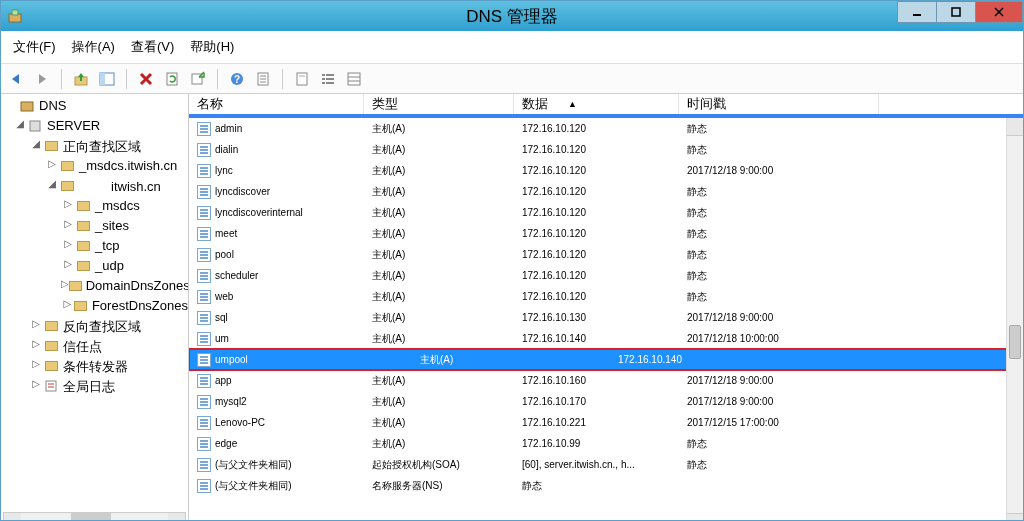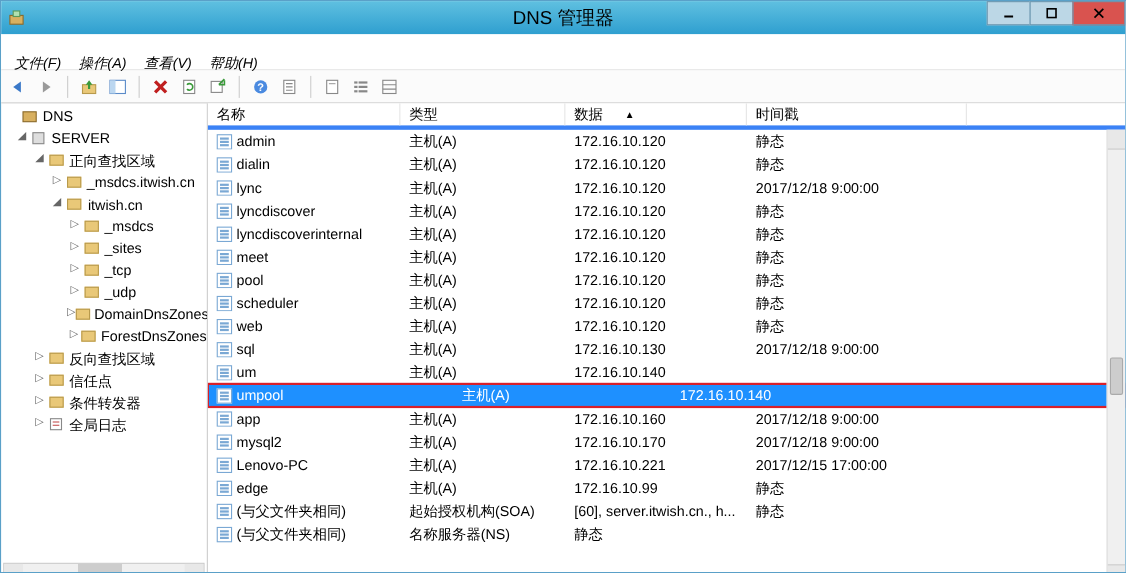--- a/index.html
+++ b/index.html
@@ -3,41 +3,41 @@
 <meta charset="utf-8">
 <style>
 * { box-sizing: border-box; margin: 0; padding: 0; font-family: "Segoe UI", Tahoma, sans-serif; }
 body { background: #fff; width: 1024px; height: 521px; overflow: hidden; border: 1px solid #5aa0c8; }
 .titlebar { height: 30px; background: linear-gradient(180deg,#5fc0e0,#2f9fd0); display:flex; align-items:center; position:relative; }
 .titlebar .icon { width:16px; height:16px; margin:0 6px; display:flex; align-items:center; justify-content:center; }
 .titlebar .title { position:absolute; left:50%; transform:translateX(-50%); color:#000; font-size:17px; }
 .winbtns { margin-left:auto; display:flex; height:100%; }
 .winbtn { width:40px; height:22px; background:#bcd7e6; border:1px solid #6b97b0; display:flex; align-items:center; justify-content:center; font-size:12px; margin-left:-1px;}
 .winbtn.close { background:#d9534f; color:#000; width:48px;}
-.menubar { height:22px; background:#fff; border-bottom:1px solid #e0e0e0; display:flex; font-size:13px; padding:16px 4px;font-style:italic; }
+.menubar { height:22px; background:#fff; border-bottom:1px solid #e0e0e0; display:flex; align-items:center; font-size:13px; padding:16px 4px; }
 .menuitem { padding:2px 8px; cursor:default; }
 .toolbar { height:30px; background:#fbfbfb; border-bottom:1px solid #d0d0d0; display:flex; align-items:center; padding:0 4px; gap:4px;}
 .tbtn { width:22px; height:22px; display:flex; align-items:center; justify-content:center; border:1px solid transparent; }
 .sep { width:1px; height:20px; background:#ccc; margin:0 4px;}
 .content { display:flex; height:437px; }
 .tree { width:207px; border-right:1px solid #ccc; overflow:auto; font-size:13px; padding-top:4px; position:relative;}
 .tree-sb { position:absolute; bottom:2px; left:2px; right:2px; height:17px; background:#f0f0f0; border:1px solid #ccc; display:flex; align-items:center;}
 .tree-sb::before,.tree-sb::after{content:"";width:17px;height:15px;background:#e8e8e8;}
 .tree-sb-thumb{width:40px;height:15px;background:#cdcdcd;margin:0 auto 0 50px;}
 .tnode { display:flex; align-items:flex-start; height:20px; white-space:nowrap;}
 .expander { width:14px; text-align:center; color:#666; font-size:10px; cursor:default;}
 .ticon { width:16px; height:16px; margin-right:4px; display:flex; align-items:center; justify-content:center;}
 .folder-closed{background:#e9c878;border:1px solid #b89a4c;width:13px;height:10px;}
 .folder-gear{background:#e9c878;border:1px solid #b89a4c;width:13px;height:10px;position:relative;}
 .listpanel { flex:1; position:relative; }
 .listhdr { height:24px; border-bottom:4px solid #3b82f6; display:flex; background:#fff; font-size:13px; }
 .colh { padding:4px 8px 4px 8px; border-right:1px solid #e5e5e5; display:flex; align-items:center; gap:20px;}
 .sortind { font-size:9px;}
 .rows { overflow-y:auto; height:395px; }
-.row { display:flex; height:21px; align-items:center; font-size:13px; }
+.row { display:flex; height:21px; align-items:center; font-size:10px; }
 .row.sel { background:#1e90ff; color:#fff; }
 .row.hl { outline:2px solid #d9202a; outline-offset:-1px;gap:48px; }
 .cell { padding:0 8px; display:flex; align-items:center; overflow:hidden; white-space:nowrap;}
 .recicon { width:14px; height:14px; border:1px solid #7aa8d4; background:#fff; margin-right:4px; display:inline-block; position:relative;}
 .recicon::after{content:"";position:absolute;left:2px;top:2px;width:8px;height:2px;background:#7aa8d4;box-shadow:0 3px 0 #7aa8d4,0 6px 0 #7aa8d4;}
 .vscroll { position:absolute; right:0; top:24px; width:17px; bottom:0; background:#f0f0f0; border-left:1px solid #ddd;}
 .vscroll::before{content:"";display:block;height:17px;background:#e8e8e8;border-bottom:1px solid #ccc;}
 .vscroll::after{content:"";display:block;position:absolute;bottom:0;left:0;right:0;height:17px;background:#e8e8e8;border-top:1px solid #ccc;}
 .vthumb{position:absolute;left:2px;right:2px;top:50%;height:34px;background:#cdcdcd;border:1px solid #aaa;border-radius:2px;}
 .c1{width:175px}.c2{width:150px}.c3{width:165px}.c4{width:200px}
@@ -197,21 +197,21 @@
         <span class="ticon">
           <span class="folder-gear"></span>
         </span>
         <span>_msdcs.itwish.cn</span>
       </div>
     <div class="tnode" style="padding-left:44px">
         <span class="expander">◢</span>
         <span class="ticon">
           <span class="folder-gear"></span>
         </span>
-        <span style="background:transparent;border:1px dotted transparent;">itwish.cn</span>
+        <span style="background:transparent;border:1px dotted transparent;margin-left:31px;">itwish.cn</span>
       </div>
     <div id="subzone-holder">
         <div class="tnode" style="padding-left: 60px;">
           <span class="expander">▷</span>
           <span class="ticon">
             <span class="folder-closed"></span>
           </span>
           <span>_msdcs</span>
         </div>
         <div class="tnode" style="padding-left: 60px;">
@@ -394,20 +394,21 @@
           <div class="cell c3">172.16.10.130</div>
           <div class="cell c4">2017/12/18 9:00:00</div>
         </div>
         <div class="row">
           <div class="cell c1">
             <span class="recicon"></span>
             <span>um</span>
           </div>
           <div class="cell c2">主机(A)</div>
           <div class="cell c3">172.16.10.140</div>
+          <div class="cell c4">2017/12/18 10:00:00</div>
         </div>
         <div class="row sel hl">
           <div class="cell c1">
             <span class="recicon"></span>
             <span>umpool</span>
           </div>
           <div class="cell c2">主机(A)</div>
           <div class="cell c3">172.16.10.140</div>
           <div class="cell c4"></div>
         </div>

